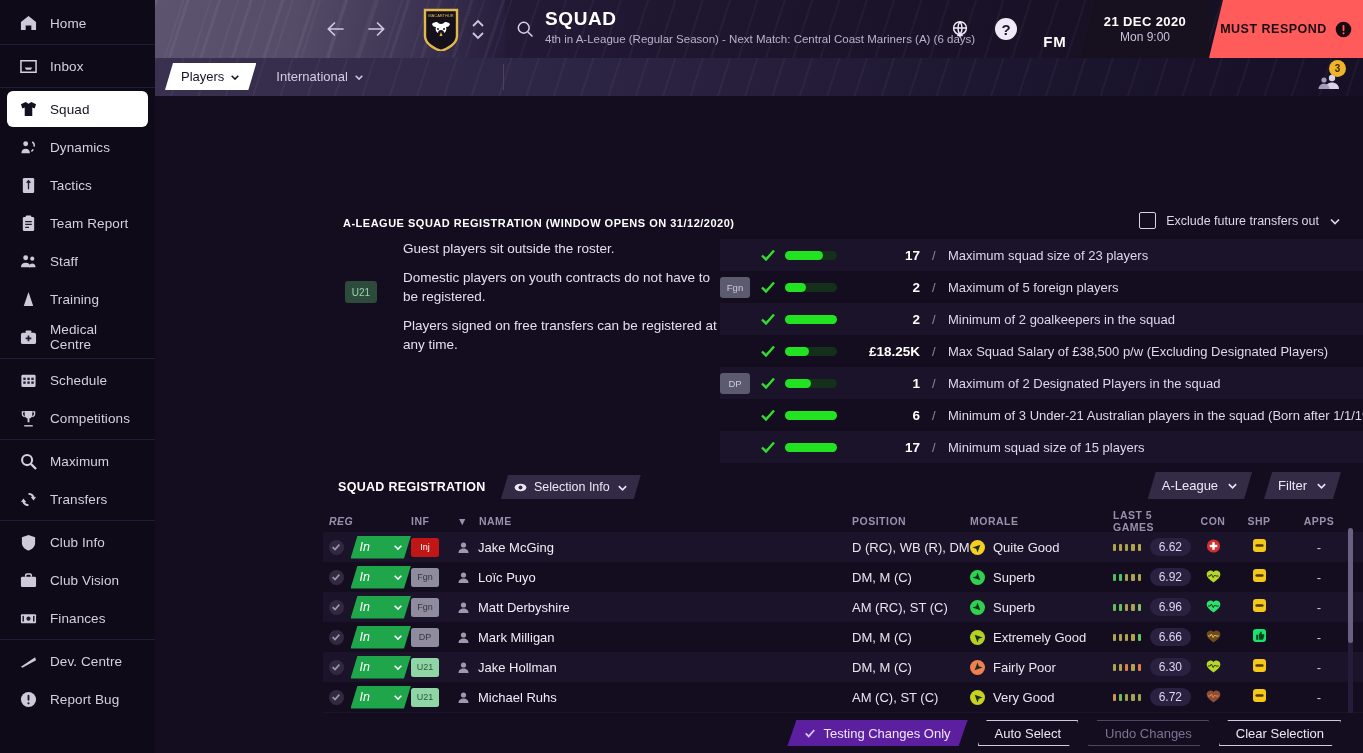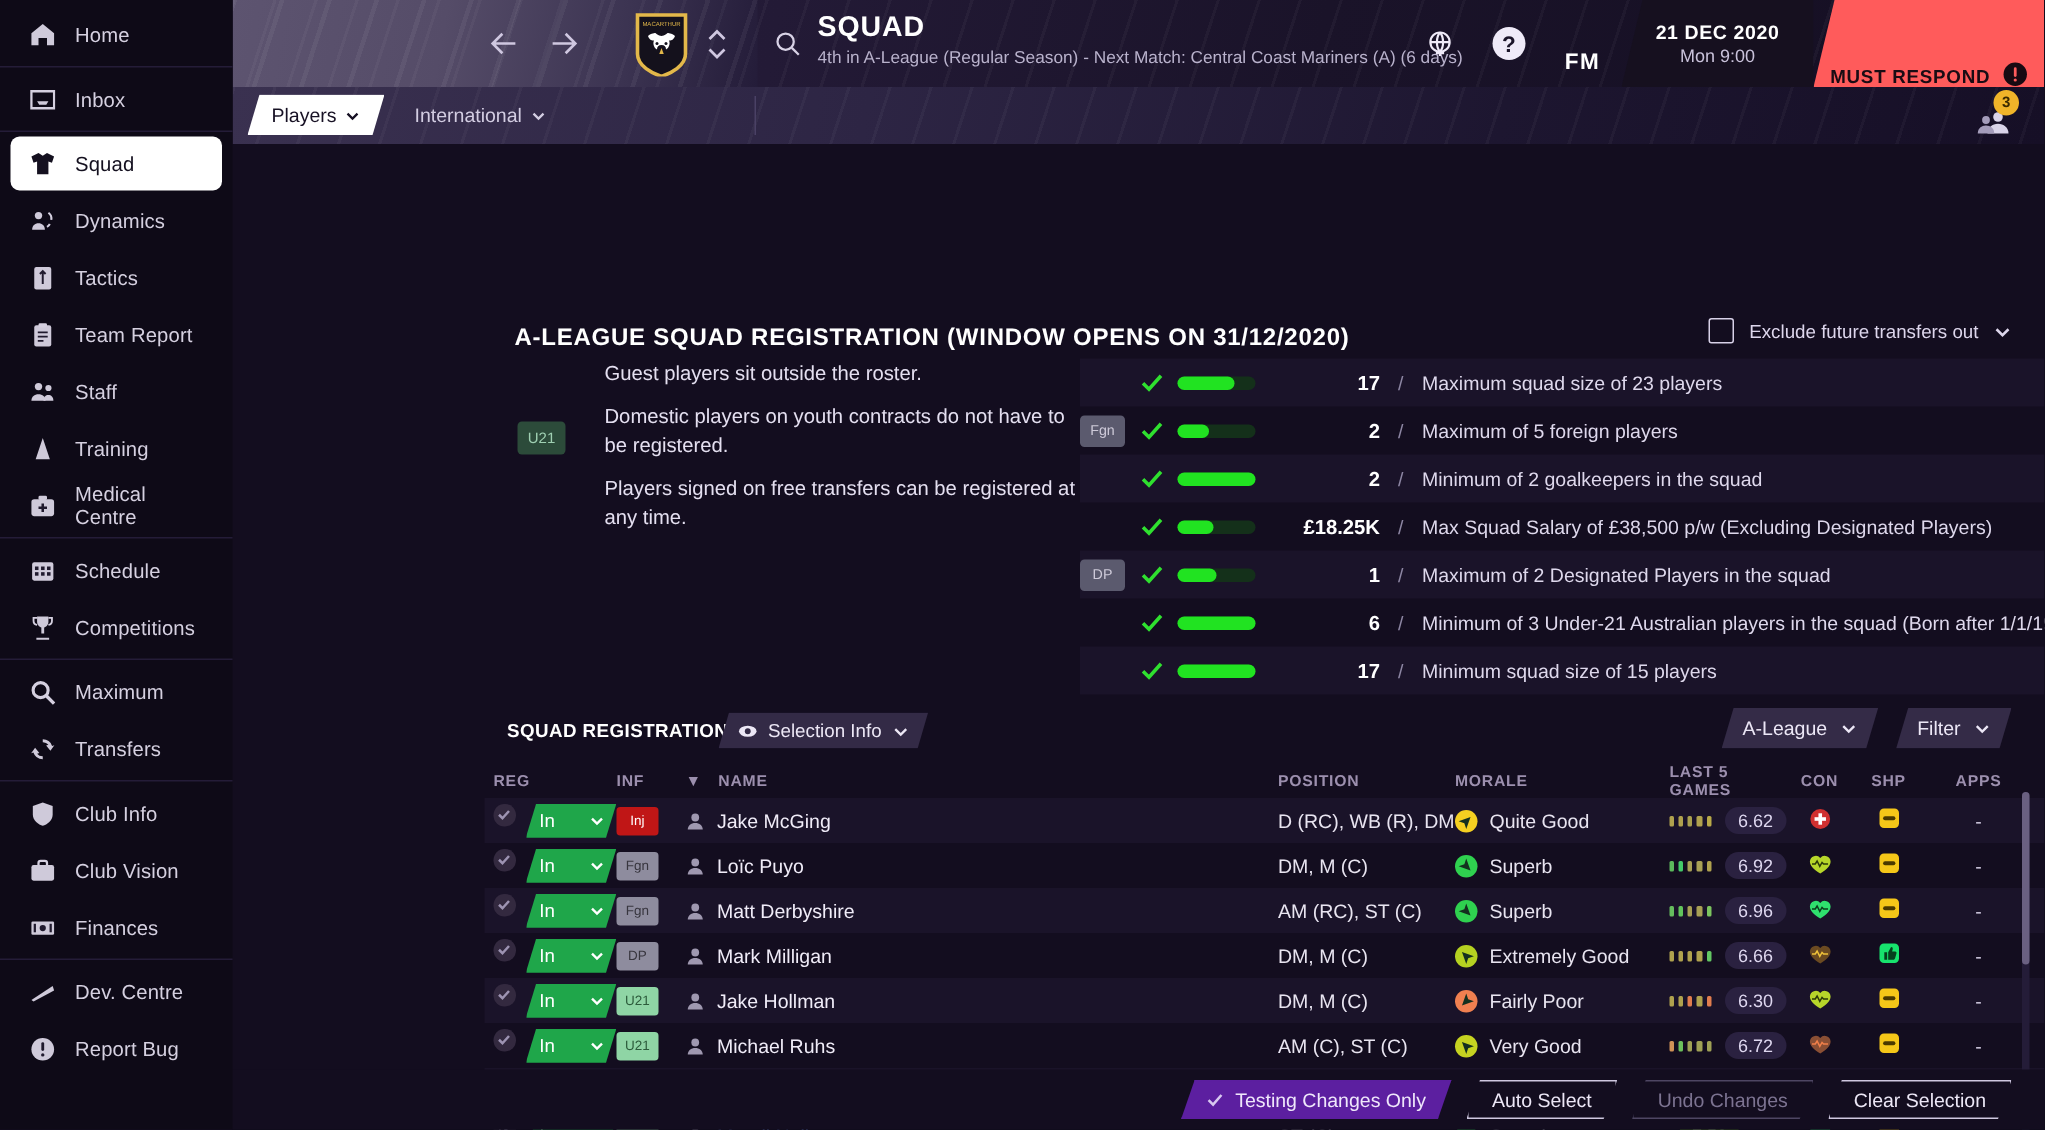--- a/index.html
+++ b/index.html
@@ -59,21 +59,21 @@
   .hicon { width:46px; height:58px; display:flex; align-items:center; justify-content:center; cursor:pointer; }
   .date-box {
     position:relative; width:128px; height:58px; background:#16101f;
     display:flex; flex-direction:column; align-items:center; justify-content:center;
     clip-path:polygon(14px 0,100% 0,100% 100%,0 100%);
   }
   .date-box .d1 { font-size:13px; font-weight:bold; color:#fff; letter-spacing:.4px;}
   .date-box .d2 { font-size:12px; color:#c9c2da; margin-top:1px;}
   .respond {
     position:relative; width:154px; height:58px; background:#ff5b5b; color:#1a0c14;
-    display:flex; align-items:flex-end; justify-content:center; gap:8px;
+    display:flex; align-items:center; justify-content:center; gap:8px;
     font-size:12.5px; font-weight:bold; letter-spacing:.5px; cursor:pointer;
     clip-path:polygon(14px 0,100% 0,100% 100%,0 100%);
   }
 
   
   .tabstrip { position:relative; height:38px; width:1208px;
      background:linear-gradient(100deg,#3a3150 0%,#2d2544 35%,#1d1630 70%,#160f26 100%); overflow:hidden;}
   .tabstrip .stripes { position:absolute; inset:0;
      background:repeating-linear-gradient(108deg, rgba(255,255,255,.035) 0 2px, transparent 2px 26px); }
   .tabs { position:absolute; left:10px; top:5px; display:flex; gap:4px; }
@@ -82,21 +82,21 @@
          clip-path:polygon(8px 0,100% 0,calc(100% - 8px) 100%,0 100%); }
   .tab.active { background:#fff; color:#171124; font-weight:500;}
   .tabdiv { position:absolute; left:348px; top:6px; width:1px; height:26px; background:#4a4165;}
   .badge-wrap { position:absolute; right:14px; top:4px; width:34px; height:30px; cursor:pointer;}
   .badge-num { position:absolute; right:3px; top:-2px; width:17px; height:17px; border-radius:50%;
      background:#f0b429; color:#3a2a00; font-size:10px; font-weight:bold;
      display:flex; align-items:center; justify-content:center; }
 
   
   .body-wrap { position:relative; padding:0; }
-  .panel-title { position:absolute; left:188px; top:121px; font-size:16px; font-weight:bold;
+  .panel-title { position:absolute; left:188px; top:121px; font-size:11px; font-weight:bold;
      letter-spacing:.5px; color:#fff; }
   .exclude { position:absolute; right:22px; top:116px; display:flex; align-items:center; gap:10px;
      font-size:12.5px; color:#ddd6ec; cursor:pointer;}
   .cbox { width:17px; height:17px; border:1.6px solid #d8d1e8; border-radius:2px; background:transparent;}
   .chev { width:12px; height:12px; }
 
   .rules { position:absolute; left:175px; top:143px; width:1171px; }
   .rules-left { position:absolute; left:0; top:0; width:390px; }
   .u21-badge { position:absolute; left:15px; top:42px; width:32px; height:22px; border-radius:3px;
      background:#2c4b3a; color:#9fd0b2; font-size:10px; display:flex; align-items:center; justify-content:center;}
@@ -112,35 +112,35 @@
   .rtag.dp  { background:#5b5a6e; color:#cdc9d8;}
   .rcheck { position:absolute; left:40px; width:16px; height:16px;}
   .rbar { position:absolute; left:65px; width:52px; height:9px; border-radius:5px; background:#14301a;}
   .rbar i { display:block; height:9px; border-radius:5px; background:#21e321; }
   .rval { position:absolute; left:125px; width:75px; text-align:right; font-size:13.5px; font-weight:bold; color:#fff;}
   .rslash { position:absolute; left:212px; font-size:13px; color:#8d86a3;}
   .rtxt { position:absolute; left:228px; font-size:13px; color:#ded8ec; white-space:nowrap;}
 
   
   .sq-title { position:absolute; left:183px; top:384px; font-size:12.5px; font-weight:bold; letter-spacing:.3px; color:#fff;}
-  .selinfo { position:absolute; left:324px; top:379px; height:24px; padding:0 13px;
+  .selinfo { position:absolute; left:346px; top:379px; height:24px; padding:0 13px;
      background:#332a46; display:flex; align-items:center; gap:7px; font-size:12.5px; color:#ece7f5;
      cursor:pointer; clip-path:polygon(7px 0,100% 0,calc(100% - 7px) 100%,0 100%); }
   .pill { height:27px; padding:0 14px; display:flex; align-items:center; gap:9px;
      background:#342b47; font-size:13px; color:#ece7f6; cursor:pointer;
      clip-path:polygon(8px 0,100% 0,calc(100% - 8px) 100%,0 100%); }
   .pill-row { position:absolute; right:22px; top:376px; display:flex; gap:12px;}
 
   
   .tbl { position:absolute; left:168px; top:414px; width:1180px; }
   .thead { display:flex; align-items:center; height:22px; font-size:10.5px; font-weight:bold;
      letter-spacing:.5px; color:#9c8fae; }
   .trow { display:flex; align-items:center; height:30px; font-size:13px; }
   .trow.alt { background:#1a1329; }
-  .c-reg   { width:88px; display:flex; align-items:flex-start; gap:7px; padding-left:6px;}
+  .c-reg   { width:88px; display:flex; align-items:center; gap:7px; padding-left:6px;font-style:italic;}
   .c-inf   { width:46px; }
   .c-name  { width:395px; display:flex; align-items:center; gap:8px;}
   .c-pos   { width:118px; }
   .c-mor   { width:143px; display:flex; align-items:center; gap:8px;}
   .c-l5    { width:78px; display:flex; gap:3px; align-items:center;}
   .c-con   { width:44px; display:flex; justify-content:center;}
   .c-shp   { width:48px; display:flex; justify-content:center;}
   .c-apps  { width:72px; text-align:center; color:#cfc8de;}
   .c-gls   { width:62px; text-align:center; color:#cfc8de;}
   .thead .c-apps,.thead .c-gls { color:#9c8fae;}

